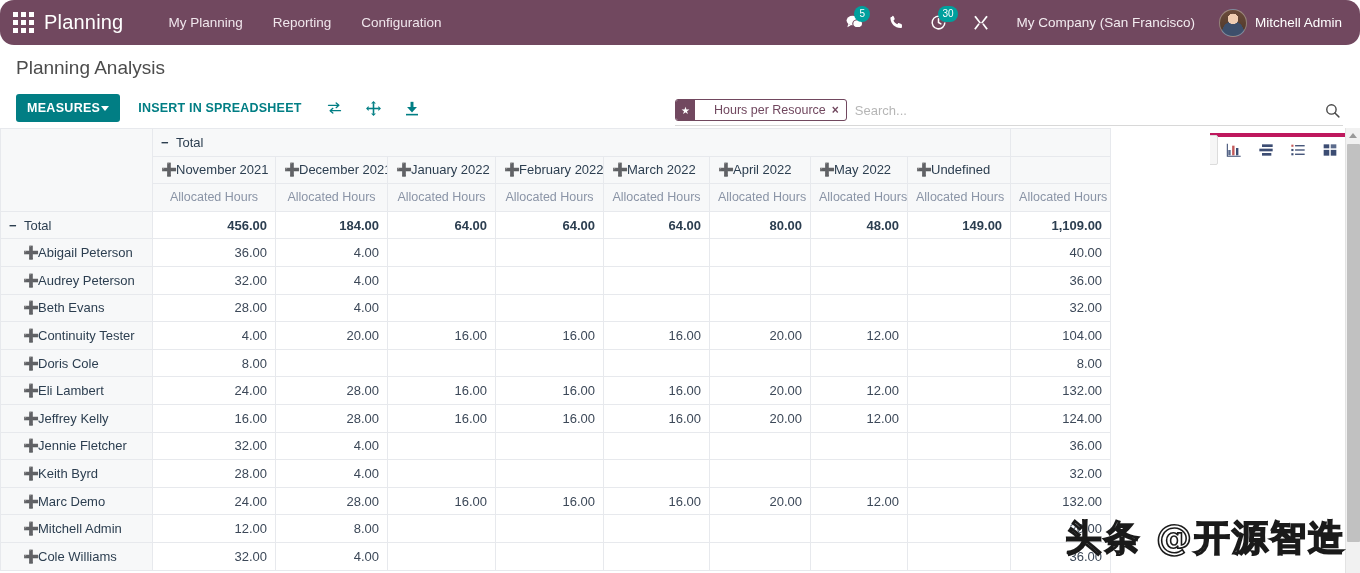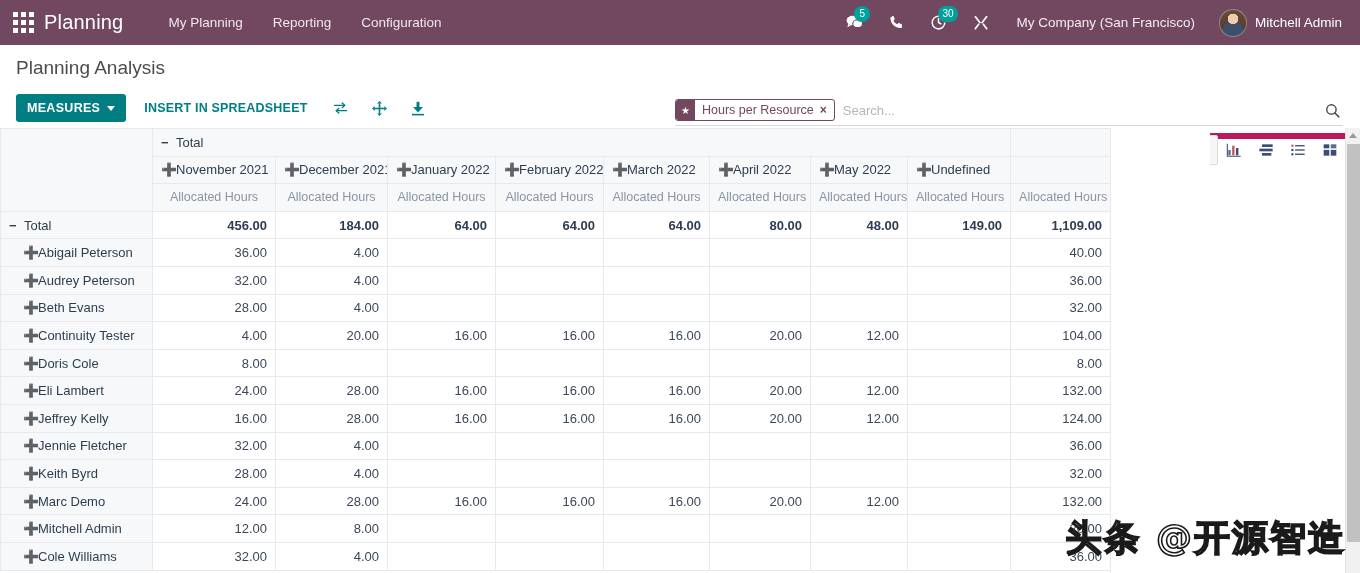--- a/index.html
+++ b/index.html
@@ -13,20 +13,21 @@
 
   
   .navbar {
     height: 45px;
     background: #71485f;
     display: flex;
     align-items: center;
     padding: 0 14px 0 10px;
     color: #fff;
     position: relative;
+    border-radius: 14px;
   }
   .apps-grid {
     width: 26px; height: 26px;
     display: grid;
     grid-template-columns: repeat(3, 5px);
     grid-template-rows: repeat(3, 5px);
     gap: 3px;
     justify-content: center;
     align-content: center;
     cursor: pointer;
@@ -97,21 +98,21 @@
                 linear-gradient(#6b4b3a, #4b3628);
     border: 1px solid rgba(255,255,255,.35);
     overflow: hidden;
     flex: none;
   }
   .user-name { font-size: 13.5px; white-space: nowrap; color: #fff; }
 
   
   .control-panel {
     background: #fff;
-    border-bottom: 6px solid #be185d;
+    border-bottom: 4px solid #be185d;
     padding: 0;
     position: relative;
   }
   .cp-row1 {
     display: flex;
     align-items: flex-start;
     padding: 12px 14px 0 16px;
     height: 42px;
   }
   .page-title {
@@ -144,20 +145,21 @@
     color: #fff;
     display: flex; align-items: center; justify-content: center;
     padding: 0 5px;
     font-size: 10px;
   }
   .facet-label {
     color: #71485f;
     display: flex; align-items: center;
     padding: 0 6px 0 7px;
     white-space: nowrap;
+    margin-left: 12px;
   }
   .facet-close {
     color: #71485f;
     display: flex; align-items: center;
     padding: 0 7px 0 0;
     font-size: 12px;
     font-weight: bold;
   }
   .search-input {
     border: 0; outline: 0;
@@ -185,21 +187,21 @@
   .btn-measures {
     background: #017e84;
     color: #fff;
     border: 0;
     border-radius: 3px;
     font-size: 12.5px;
     font-weight: bold;
     letter-spacing: .3px;
     padding: 7px 11px;
     cursor: pointer;
-    display: flex; align-items: center; gap: 7px;
+    display: flex; align-items: center; gap: 1px;
     font-family: "Liberation Sans", sans-serif;
   }
   .caret-down {
     width: 0; height: 0;
     border-left: 4.5px solid transparent;
     border-right: 4.5px solid transparent;
     border-top: 5px solid #fff;
     display: inline-block;
   }
   .btn-flat {

